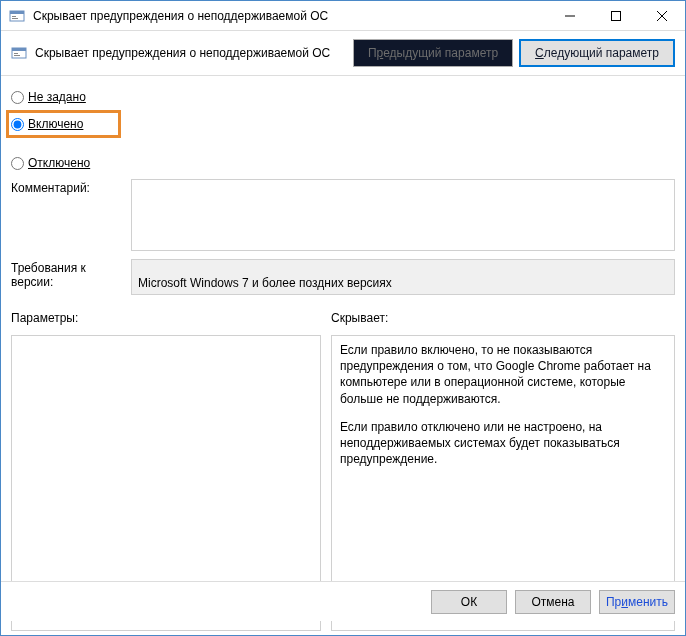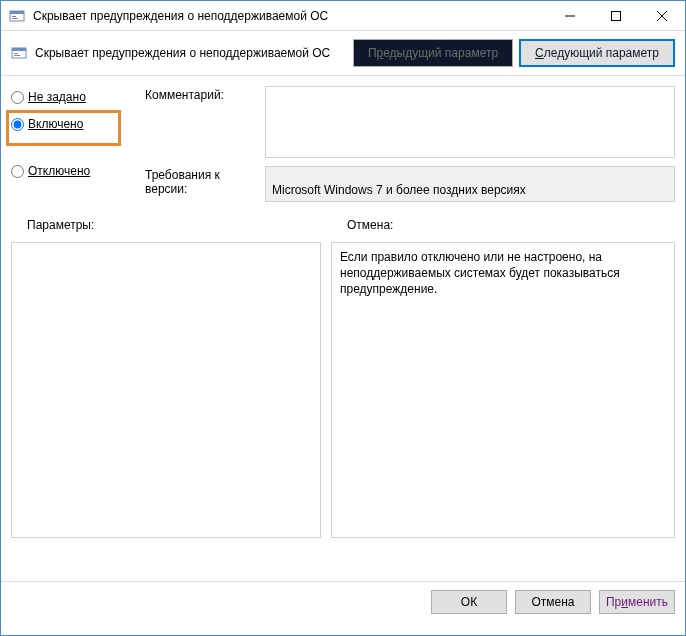--- a/index.html
+++ b/index.html
@@ -8,41 +8,41 @@
 .titlebar .icon { width: 16px; height: 16px; margin: 0 8px; display: flex; align-items: center; justify-content: center; }
 .titlebar .title { flex: 1; font-size: 12px; color: #000; }
 .titlebar .win-btns { display: flex; height: 100%; }
 .titlebar .win-btn { width: 46px; height: 100%; display: flex; align-items: center; justify-content: center; cursor: pointer; }
 .header-row { display: flex; align-items: center; padding: 8px 10px; border-bottom: 1px solid #ddd; }
 .header-row .icon { width: 16px; height: 16px; margin-right: 8px; }
 .header-row .hdr-title { flex: 1; font-size: 12px; color: #000; }
 .nav-btn { height: 28px; padding: 0 14px; margin-left: 6px; border: 1px solid #adadad; background: #0f172a; color: #6d6d6d; cursor: pointer; }
 .nav-btn.active { border: 2px solid #0078d7; background: #e1e1e1; color: #0f172a; }
 .nav-btn .u { text-decoration: underline; }
-.content { display: flex; padding: 10px; gap: 24px; }
+.content { display: flex; padding: 10px; gap: 3px; flex-direction: column; }
 .left-col { width: 110px; }
 .radio-row { display: flex; align-items: center; height: 22px; margin-bottom: 2px; cursor: pointer; }
 .radio-row input { margin-right: 4px; }
 .radio-row .lbl { text-decoration: underline; }
 .highlight { border: 3px solid #e98a2e; padding: 0 2px; margin-left: -5px; }
 .right-col { flex: 1; display: flex; flex-direction: column; gap: 8px; }
 .field-row { display: flex; gap: 10px; }
 .field-label { width: 110px; padding-top: 2px; }
 .textarea-comment { flex: 1; height: 72px; border: 1px solid #d0d0d0; resize: none; padding: 4px; overflow-y: scroll; background: #fff; }
 .req-box { flex: 1; height: 36px; border: 1px solid #d0d0d0; background: #f0f0f0; padding: 16px 6px; overflow-y: scroll; color: #000; }
-.section-labels { display: flex; padding: 0 26px; margin-top: 6px; }
+.section-labels { display: flex; padding: 0 10px; margin-top: 6px; }
 .section-labels .lbl-left { width: 320px; }
 .panels { display: flex; padding: 10px; gap: 10px; height: 316px; }
 .panel { border: 1px solid #d0d0d0; background: #fff; padding: 6px 8px; overflow-y: auto; }
 .panel.params { width: 310px; }
 .panel.help { flex: 1; line-height: 1.35; }
 .panel.help p { margin-bottom: 12px; }
 .footer { position: absolute; bottom: 15px; left: 1px; right: 1px; height: 40px; border-top: 1px solid #ddd; display: flex; align-items: center; justify-content: flex-end; padding: 0 10px; gap: 8px; background: #fff; }
 .footer .btn { width: 76px; height: 24px; border: 1px solid #adadad; background: #e1e1e1; cursor: pointer; }
-.footer .btn.disabled { color: #701a75; }
+.footer .btn.disabled { color: #1d4ed8; }
 .footer .btn .u { text-decoration: underline; }
 svg { display: block; }
 </style>
 </head>
 <body>
 
 <div class="titlebar">
   <span class="icon">
     <svg width="16" height="16" viewBox="0 0 16 16">
         <rect x="1" y="3" width="14" height="10" fill="#fff" stroke="#6a8fbf"></rect>
@@ -86,21 +86,21 @@
   <button class="nav-btn active"><span></span><span class="u">С</span><span>ледующий параметр</span></button>
 </div>
 
 <div class="content">
   <div class="left-col">
     <label class="radio-row">
       <input type="radio" name="state" style="">
       <span class="lbl"><span style="text-decoration:underline">Н</span><span>е задано</span></span>
     </label>
     <div class="highlight">
-      <label class="radio-row" style="margin-bottom:8px">
+      <label class="radio-row" style="margin-bottom:0">
         <input type="radio" name="state" checked="" style="">
         <span class="lbl"><span style="text-decoration:underline">В</span><span>ключено</span></span>
       </label>
     </div>
     <label class="radio-row" style="margin-top:14px">
       <input type="radio" name="state" style="">
       <span class="lbl"><span style="text-decoration:underline">О</span><span>тключено</span></span>
     </label>
   </div>
   <div class="right-col">
@@ -110,26 +110,27 @@
     </div>
     <div class="field-row">
       <div class="field-label">Требования к версии:</div>
       <div class="req-box">Microsoft Windows 7 и более поздних версиях</div>
     </div>
   </div>
 </div>
 
 <div class="section-labels">
   <div class="lbl-left">Параметры:</div>
-  <div>Отмена:</div>
+  <div>Скрывает:</div>
 </div>
 
 <div class="panels">
   <div class="panel params"></div>
   <div class="panel help">
+    <p>Если правило включено, то не показываются предупреждения о том, что Google Chrome работает на компьютере или в операционной системе, которые больше не поддерживаются.</p>
     <p>Если правило отключено или не настроено, на неподдерживаемых системах будет показываться предупреждение.</p>
   </div>
 </div>
 
 <div class="footer">
   <button class="btn">ОК</button>
   <button class="btn">Отмена</button>
   <button class="btn disabled"><span>Пр</span><span class="u">и</span><span>менить</span></button>
 </div>
 

